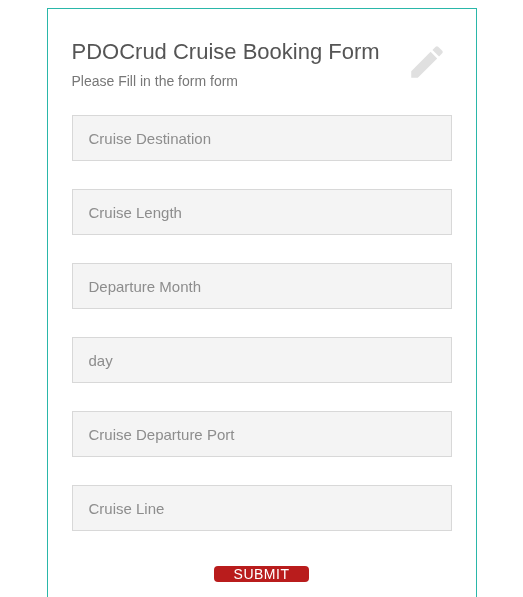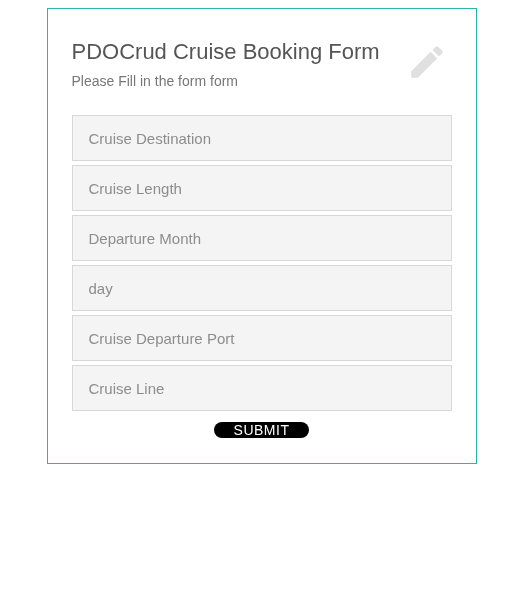--- a/index.html
+++ b/index.html
@@ -2,24 +2,24 @@
 <html><head>
 <meta charset="utf-8">
 <style>
 * { box-sizing: border-box; margin: 0; padding: 0; }
 body { font-family: -apple-system, BlinkMacSystemFont, "Segoe UI", Arial, sans-serif; background: #fff; display: flex; justify-content: center; align-items: flex-start; padding: 8px; }
 .card { width: 430px; border: 1px solid #2ab7a9; background: #fff; padding: 30px 24px 24px 24px; position: relative; }
 .header { position: relative; margin-bottom: 26px; }
 .title { font-size: 22px; color: #555; font-weight: 400; margin-bottom: 8px; }
 .subtitle { font-size: 14px; color: #777; font-weight: 400; }
 .pencil { position: absolute; right: 4px; top: 2px; width: 42px; height: 42px; color: #e0e0e0; }
-.field { width: 100%; height: 46px; border: 1px solid #d8d8d8; background: #f4f4f4; padding: 0 16px; font-size: 15px; color: #555; margin-bottom: 4px; outline: none; }
+.field { width: 100%; height: 46px; border: 1px solid #d8d8d8; background: #f4f4f4; padding: 0 16px; font-size: 15px; color: #555; margin-bottom: 28px; outline: none; }
 .field::placeholder { color: #8d8d8d; }
 .submit-wrap { text-align: center; margin-top: 6px; }
-.submit { background: #000000; color: #fff; border: none; padding: 0 20px; font-size: 14px; letter-spacing: 0.5px; border-radius: 9px; cursor: pointer; }
+.submit { background: #b91c1c; color: #fff; border: none; padding: 0 20px; font-size: 14px; letter-spacing: 0.5px; border-radius: 4px; cursor: pointer; }
 </style>
 </head>
 <body>
 
 <div class="card">
   <div class="header">
     <h1 class="title">PDOCrud Cruise Booking Form</h1>
     <p class="subtitle">Please Fill in the form form</p>
     <span class="pencil">
       <svg viewBox="0 0 24 24" fill="currentColor" width="42" height="42">

